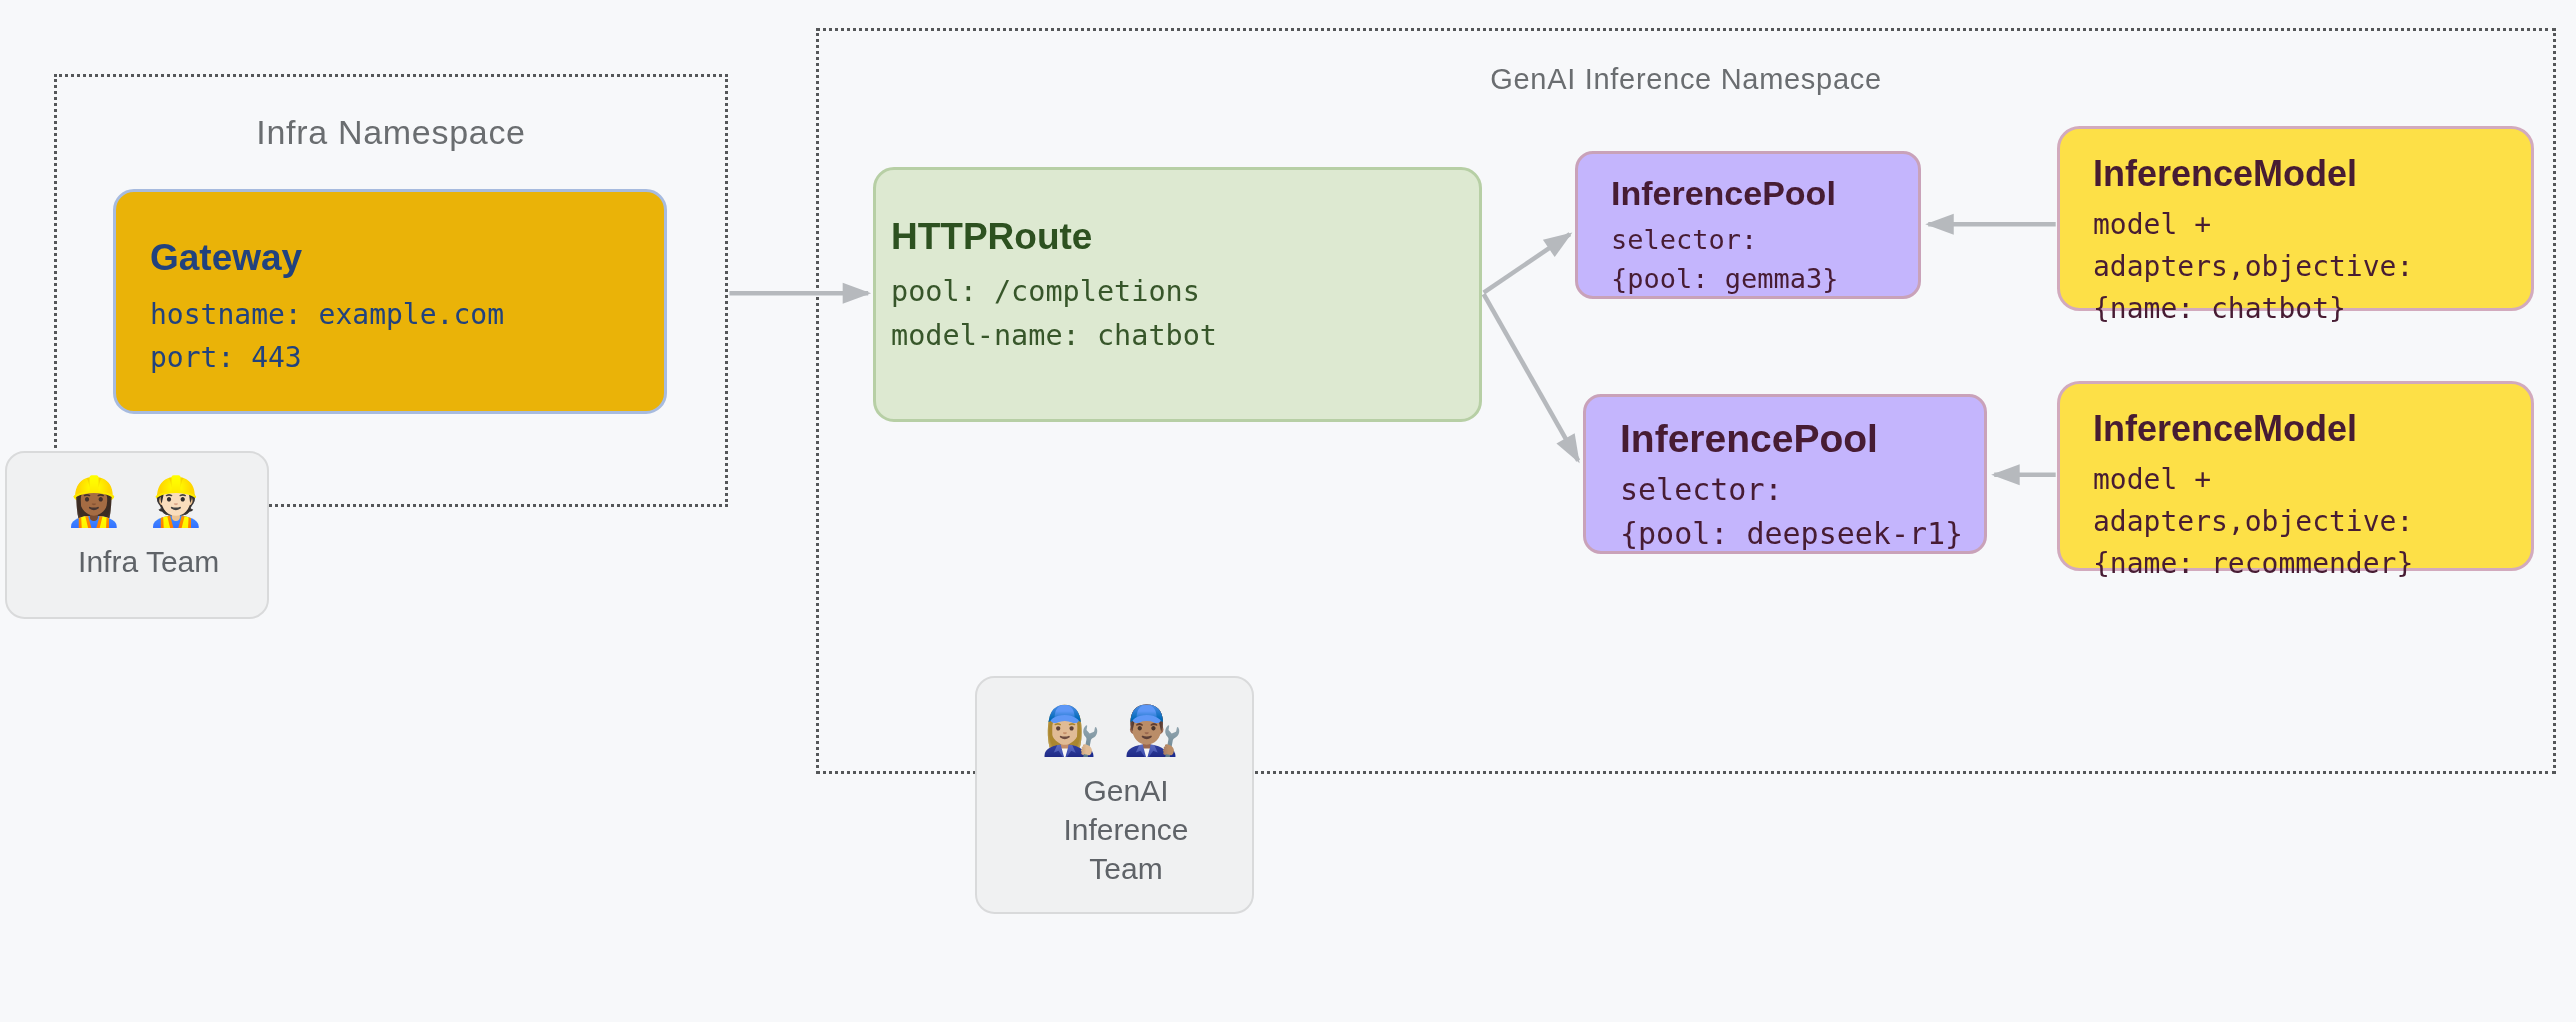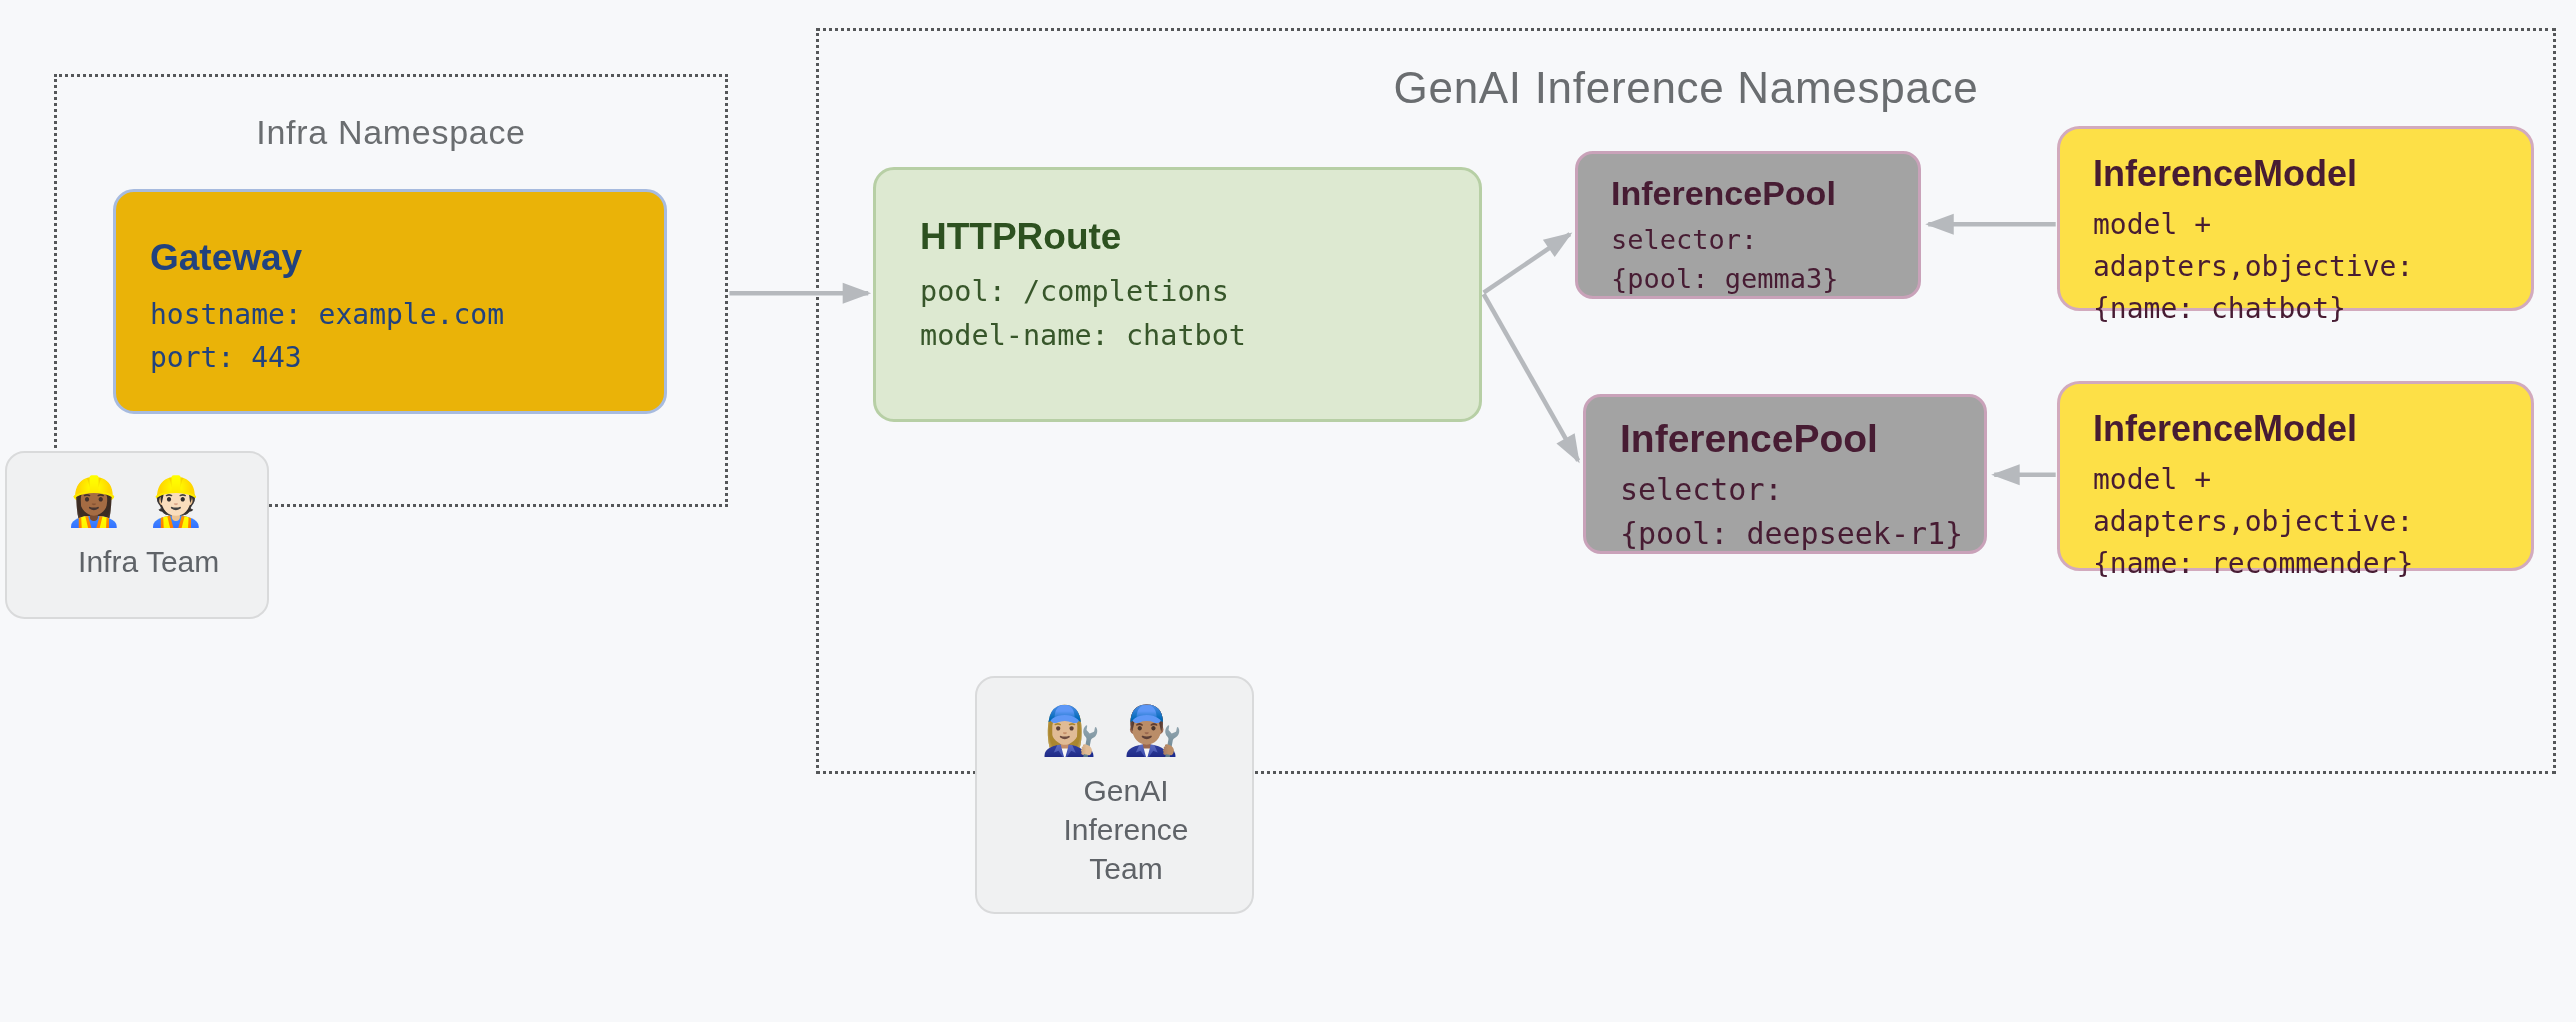--- a/index.html
+++ b/index.html
@@ -26,21 +26,21 @@
 
   .ns-title {
     position: absolute;
     width: 100%;
     text-align: center;
     color: #6a6d70;
     letter-spacing: 0.7px;
     white-space: nowrap;
   }
   .ns-infra .ns-title { top: 36px;  font-size: 34px; }
-  .ns-genai .ns-title { top: 31.5px;  font-size: 44px; }
+  .ns-genai .ns-title { top: 31.5px;  font-size: 29px; }
 
   
   .node {
     position: absolute;
     z-index: 3;
     border-radius: 21px;
     border: 3px solid;
   }
   .node .node-title {
     font-weight: bold;
@@ -55,27 +55,27 @@
     left: 113px; top: 189px; width: 554px; height: 225px;
     background: #eab308; border-color: #a7bbdf;
     padding: 45px 34px 0 34px; color: #21427e;
   }
   .gateway .node-title { font-size: 37px; margin-bottom: 13.5px; }
   .gateway .node-line  { font-size: 28px; line-height: 1.55; }
 
   .httproute {
     left: 873px; top: 167px; width: 609px; height: 255px;
     background: #dde9d1; border-color: #b7cfa5;
-    padding: 46px 33px 0 44px; color: #2f5322;
+    padding: 46px 33px 0 15px; color: #2f5322;
   }
   .httproute .node-title { font-size: 37px; margin-bottom: 12px; color: #2d5120; }
   .httproute .node-line  { font-size: 28.5px; line-height: 1.55; color: #37562a; }
 
   .pool {
-    background: #a3a3a3; border-color: #c9a2b9; color: #471c33;
+    background: #c4b5fd; border-color: #c9a2b9; color: #471c33;
     border-radius: 18px;
   }
   .pool-gemma {
     left: 1575px; top: 151px; width: 346px; height: 148px;
     padding: 19.5px 0 0 33px;
   }
   .pool-gemma .node-title { font-size: 34px; margin-bottom: 7.5px; }
   .pool-gemma .node-line  { font-size: 27px; line-height: 1.45; }
 
   .pool-deepseek {

